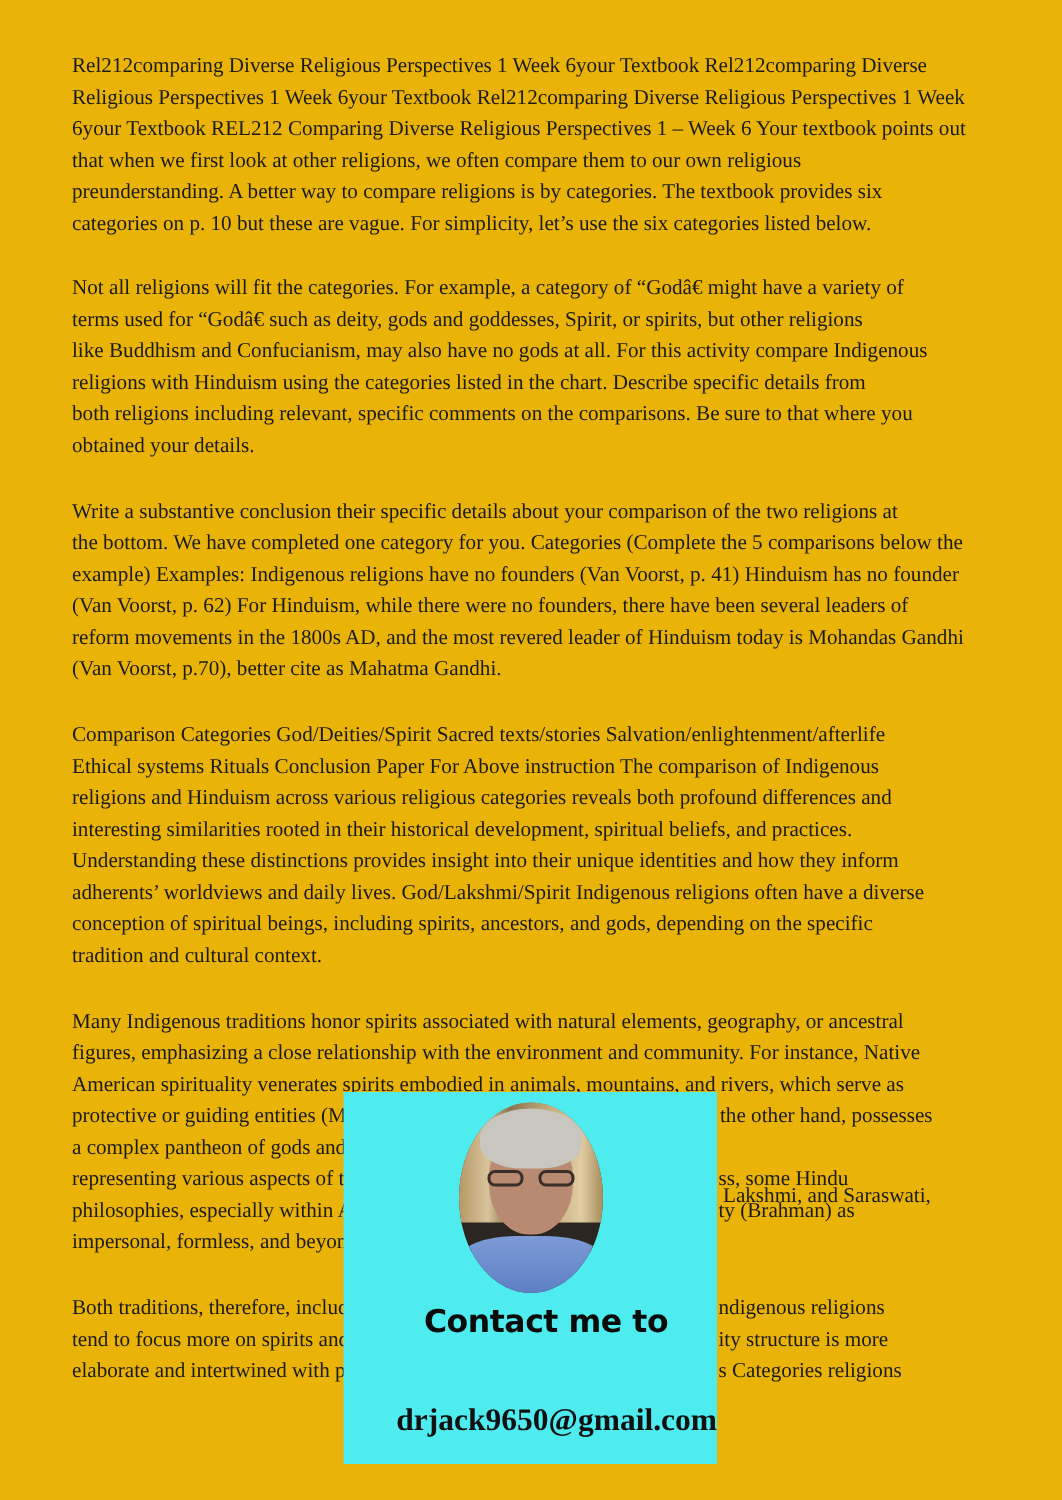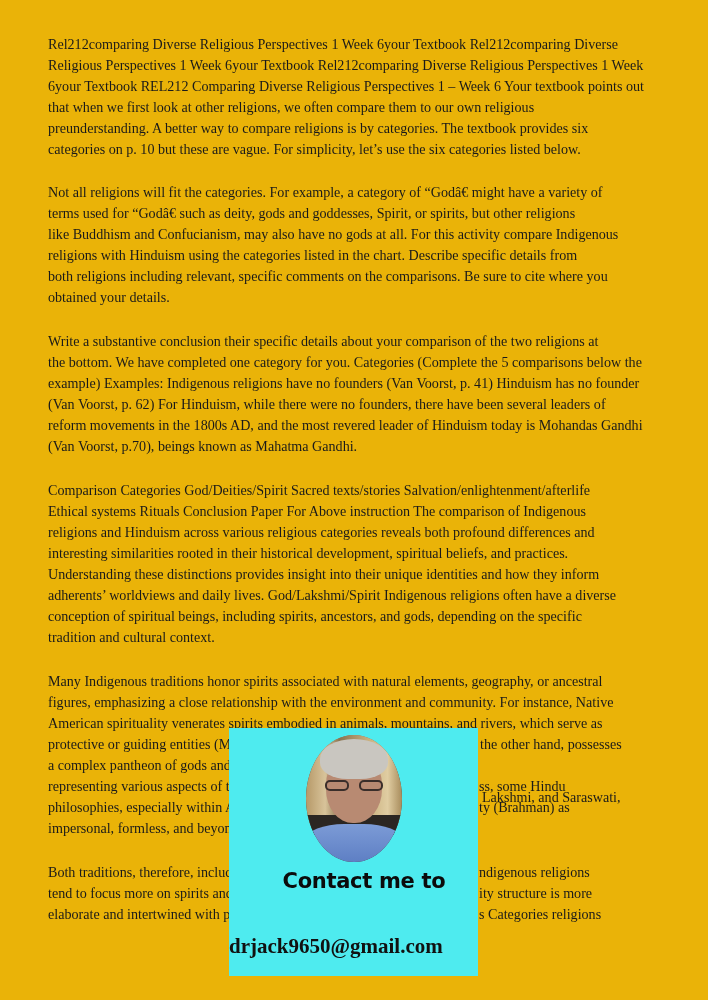--- a/index.html
+++ b/index.html
@@ -37,21 +37,21 @@
   .photo .glasses .l { left:0; } .photo .glasses .r { right:0; }
   .photo .shirt { position:absolute; left:0; bottom:0; width:100%; height:38px; background: linear-gradient(180deg,#7c9bd6 0%, #5e7fc4 100%); border-radius: 40% 40% 0 0; }
   .photo .chair { position:absolute; left:0; top:80px; width:100%; height:20px; background:#2b2622; }
   .headline {
     position: absolute; left: 0; width: 270px; text-align: center;
     font-family: "DejaVu Sans", "Liberation Sans", sans-serif;
     font-weight: bold; font-size: 21px; line-height: 30px; color: #0b0b0b;
     letter-spacing: -0.3px;
   }
   .email {
-    position: absolute; left: 0; width: 249px; text-align: left;
+    position: absolute; left: 0; width: 249px; text-align: right;
     font-family: "Liberation Serif", "DejaVu Serif", serif;
     font-weight: bold; font-size: 21px; line-height: 26px; color: #111111;
   }
 </style>
 </head>
 <body>
 
 <div class="page">
 
   <div>
@@ -61,31 +61,31 @@
     <div class="line" style="top:98px">that when we first look at other religions, we often compare them to our own religious</div>
     <div class="line" style="top:119px">preunderstanding. A better way to compare religions is by categories. The textbook provides six</div>
     <div class="line" style="top:140px">categories on p. 10 but these are vague. For simplicity, let’s use the six categories listed below.</div>
   </div>
 
   <div>
     <div class="line" style="top:183px">Not all religions will fit the categories. For example, a category of “Godâ€ might have a variety of</div>
     <div class="line" style="top:204px">terms used for “Godâ€ such as deity, gods and goddesses, Spirit, or spirits, but other religions</div>
     <div class="line" style="top:225px">like Buddhism and Confucianism, may also have no gods at all. For this activity compare Indigenous</div>
     <div class="line" style="top:246px">religions with Hinduism using the categories listed in the chart. Describe specific details from</div>
-    <div class="line" style="top:267px">both religions including relevant, specific comments on the comparisons. Be sure to cite where you</div>
+    <div class="line" style="top:267px">both religions including relevant, specific comments on the comparisons. Be sure to that where you</div>
     <div class="line" style="top:288px">obtained your details.</div>
   </div>
 
   <div>
     <div class="line" style="top:332px">Write a substantive conclusion their specific details about your comparison of the two religions at</div>
     <div class="line" style="top:353px">the bottom. We have completed one category for you. Categories (Complete the 5 comparisons below the</div>
     <div class="line" style="top:374px">example) Examples: Indigenous religions have no founders (Van Voorst, p. 41) Hinduism has no founder</div>
     <div class="line" style="top:395px">(Van Voorst, p. 62) For Hinduism, while there were no founders, there have been several leaders of</div>
     <div class="line" style="top:416px">reform movements in the 1800s AD, and the most revered leader of Hinduism today is Mohandas Gandhi</div>
-    <div class="line" style="top:437px">(Van Voorst, p.70), beings known as Mahatma Gandhi.</div>
+    <div class="line" style="top:437px">(Van Voorst, p.70), better cite as Mahatma Gandhi.</div>
   </div>
 
   <div>
     <div class="line" style="top:481px">Comparison Categories God/Deities/Spirit Sacred texts/stories Salvation/enlightenment/afterlife</div>
     <div class="line" style="top:502px">Ethical systems Rituals Conclusion Paper For Above instruction The comparison of Indigenous</div>
     <div class="line" style="top:523px">religions and Hinduism across various religious categories reveals both profound differences and</div>
     <div class="line" style="top:544px">interesting similarities rooted in their historical development, spiritual beliefs, and practices.</div>
     <div class="line" style="top:565px">Understanding these distinctions provides insight into their unique identities and how they inform</div>
     <div class="line" style="top:586px">adherents’ worldviews and daily lives. God/Lakshmi/Spirit Indigenous religions often have a diverse</div>
     <div class="line" style="top:607px">conception of spiritual beings, including spirits, ancestors, and gods, depending on the specific</div>

